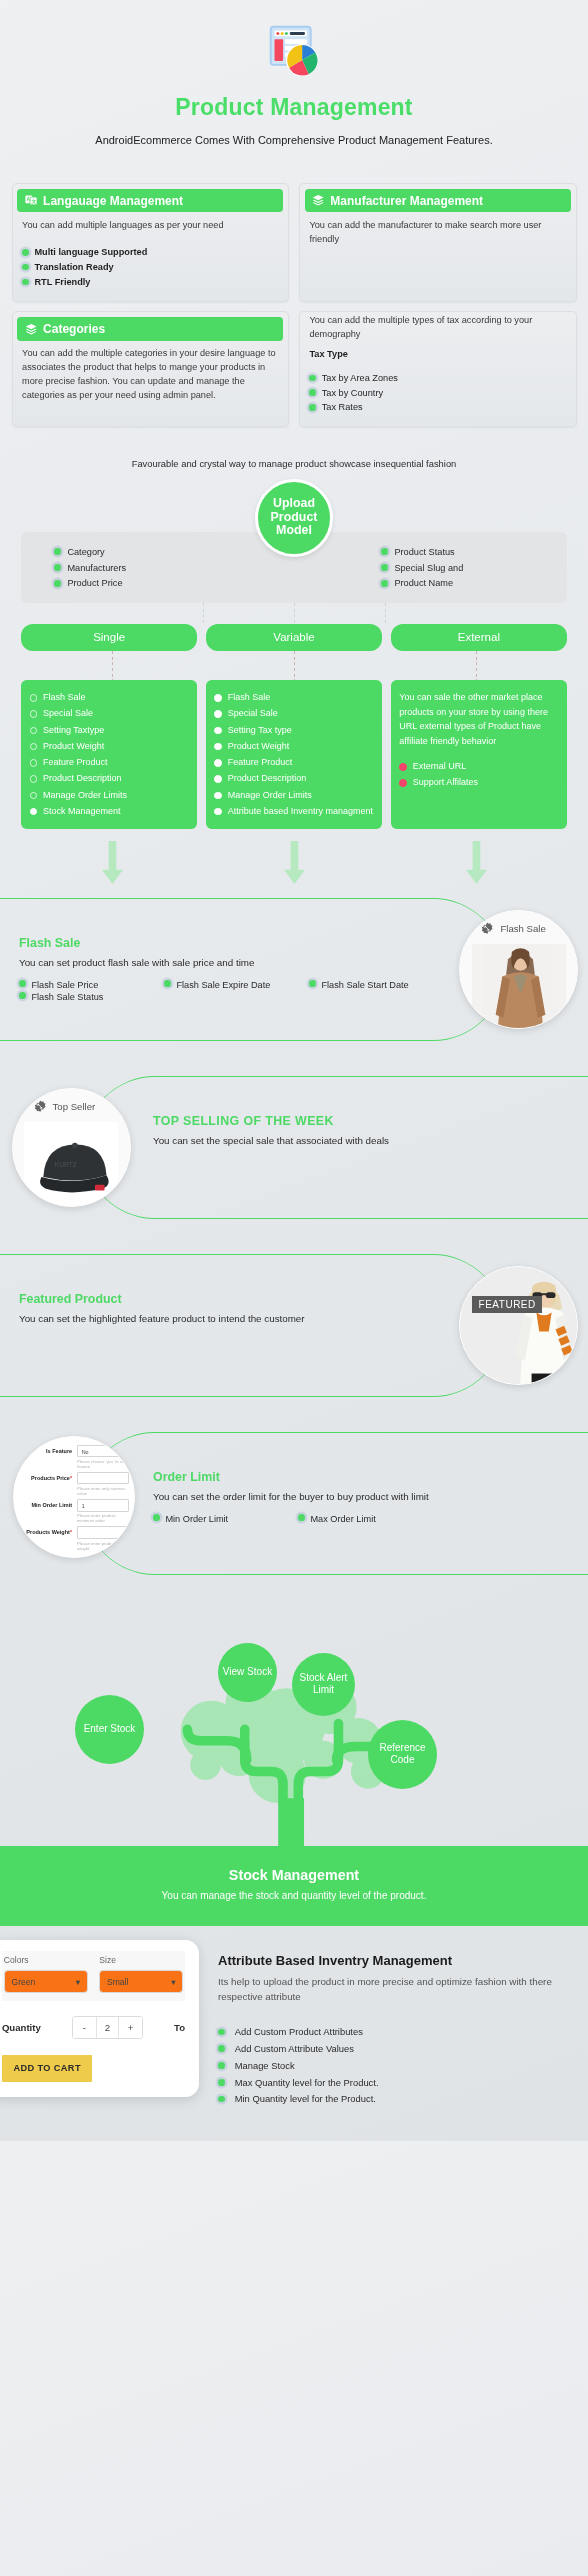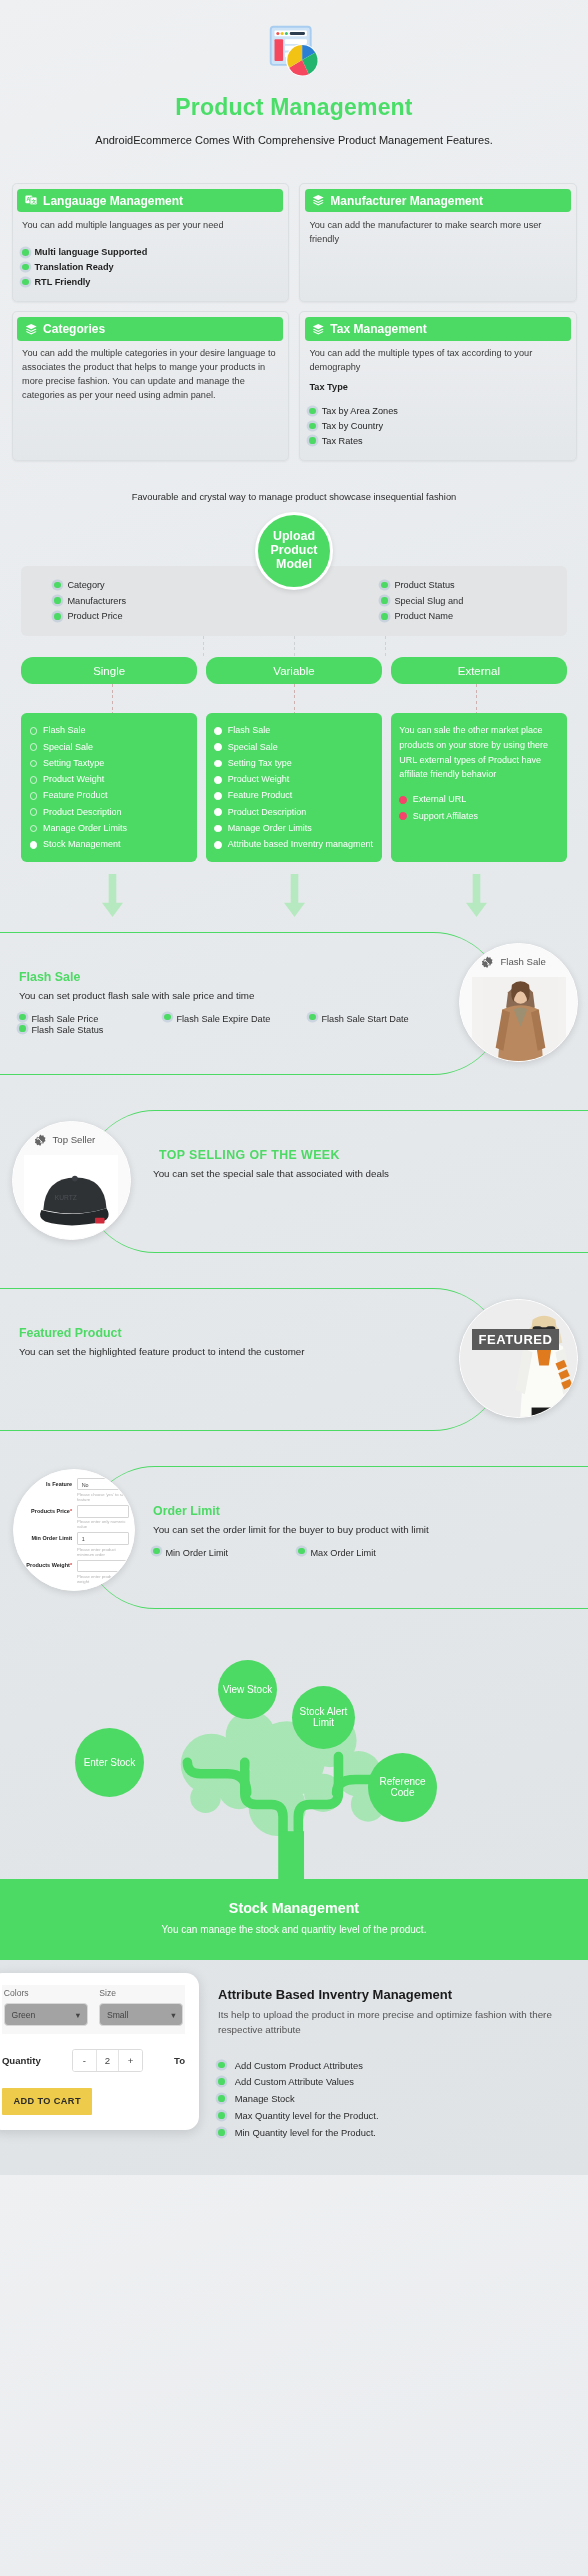--- a/index.html
+++ b/index.html
@@ -117,36 +117,36 @@
 
   
   .feature-row { position: relative; margin-top: 17px; height: 161px; }
   .fr-outline {
     position: absolute; top: 0; height: 143px; border: 1.1px solid #4cd964;
   }
   .fr-outline.left  { left: -1.9px;  right: 84px;  border-right: none; border-radius: 0 71px 71px 0; }
   .fr-outline.right { right: -1.9px; left: 84px;   border-left: none;  border-radius: 71px 0 0 71px; }
   .fr-text { position: absolute; top: 38px; }
   .fr-text h3 { font-size: 12.4px; color: #4cd964; margin-bottom: 5.7px; font-weight: bold; }
-  .fr-text h3.caps { letter-spacing: 0.4px; margin-left: 6px; }
+  .fr-text h3.caps { letter-spacing: 0.4px; }
   .fr-text p { font-size: 9.8px; color: #2b2b2b; line-height: 1.5; }
   .fr-list { list-style: none; margin-top: 9.6px; display: flex; flex-wrap: wrap; gap: 1.9px 25px; }
   .fr-list li { font-size: 9.2px; display: flex; gap: 5.7px; width: 120px; }
   .fr-photo {
     position: absolute; top: 11.5px; width: 119px; height: 119px; border-radius: 50%;
     overflow: hidden; background: #f2f3f4; box-shadow: 0 1.9px 7.7px rgba(0,0,0,.13);
     border: 1.9px solid #fff;
   }
   .photo-chip {
     position: absolute; top: 11.5px; left: 21px; display: flex; align-items: center; gap: 6.7px;
     font-size: 9.6px; color: #555; z-index: 3;
   }
   .photo-badge {
     position: absolute; top: 29px; left: 11.5px; background: #5a5a5a; color: #fff;
-    font-size: 13px; letter-spacing: 0.5px; padding: 2.9px 6.7px; z-index: 3; font-weight: bold;
+    font-size: 10px; letter-spacing: 0.5px; padding: 2.9px 6.7px; z-index: 3;
   }
 
   
   .mini-shot { position: absolute; inset: 0; background: #fafafa; }
   .model-fig { position: absolute; }
 
   
   .form-circle {
     position: absolute; top: 3.8px; left: 13.4px; width: 122px; height: 122px;
     border-radius: 50%; overflow: hidden; background: #fff;
@@ -175,21 +175,21 @@
   .attr-sec { position: relative; padding: 27px 0 34px; }
   .attr-card {
     position: absolute; left: -11.5px; top: 13.4px; width: 210px;
     background: #fff; border-radius: 13.4px; box-shadow: 0 2.9px 11.5px rgba(0,0,0,.13);
     padding: 11.5px 13.4px 15.3px; z-index: 2;
   }
   .attr-selects { display: flex; gap: 11.5px; background:#f7f7f7; padding: 3.8px 1.9px 7.7px; }
   .sel-group { flex: 1; }
   .sel-label { font-size: 8.6px; color: #666; margin-bottom: 4.8px; }
   .sel-box {
-    border: 1px solid #d8d8d8; background: #a3a3a3; border-radius: 4px;
+    border: 1px solid #d8d8d8; background: #f97316; border-radius: 4px;
     font-size: 8.6px; color: #444; padding: 5.7px 6.7px;
     display: flex; align-items: center; justify-content: space-between;
   }
   .qty-row { display: flex; align-items: center; gap: 9.6px; margin-top: 15.3px; justify-content: space-between; }
   .qty-label { font-size: 9.6px; font-weight: bold; }
   .stepper { display: flex; border: 1px solid #dcdcdc; border-radius: 2.9px; overflow: hidden; }
   .stepper div { width: 23px; height: 21px; display: flex; align-items: center;
     justify-content: center; font-size: 9.6px; color: #444; background: #fff; }
   .stepper .mid { border-left: 1px solid #e3e3e3; border-right: 1px solid #e3e3e3; }
   .total-lab { font-size: 9.6px; font-weight: bold; color: #333; }
@@ -292,30 +292,20 @@
           </svg>
         </span>
         <span>Categories</span>
       </div>
       <div class="card-body">
         <p class="card-desc">You can add the multiple categories in your desire language to associates the product that helps to mange your products in more precise fashion. You can update and manage the categories as per your need using admin panel.</p>
       </div>
     </div>
 
     <div class="card">
-      <div class="card-head">
-        <span class="card-icon">
-          <svg width="12.4" height="12.4" viewBox="0 0 16 16">
-            <path d="M8 1.2 L15 4.6 L8 8 L1 4.6 Z" fill="#fff"></path>
-            <path d="M2.6 7.4 L8 10 L13.4 7.4 L15 8.2 L8 11.6 L1 8.2 Z" fill="#fff"></path>
-            <path d="M2.6 10.6 L8 13.2 L13.4 10.6 L15 11.4 L8 14.8 L1 11.4 Z" fill="#fff"></path>
-          </svg>
-        </span>
-        <span>Tax Management</span>
-      </div>
       <div class="card-body">
         <p class="card-desc">You can add the multiple types of tax according to your demography</p>
         <div class="card-sublabel">Tax Type</div>
         <ul class="bullets">
           <li>
               <span class="dot"></span>
               <span>Tax by Area Zones</span>
             </li>
           <li>
               <span class="dot"></span>
@@ -664,21 +654,21 @@
       </g>
       <g stroke="#4cd964" stroke-width="10" fill="none" stroke-linecap="round">
         <path d="M296 250 V185 Q296 172 284 172 H268 Q256 172 256 160 V128"></path>
         <path d="M312 250 V185 Q312 172 324 172 H342 Q354 172 354 160 V122"></path>
         <path d="M258 160 Q258 140 238 140 H210 Q196 140 196 128"></path>
         <path d="M352 160 Q352 146 372 146 H400 Q414 146 414 136"></path>
       </g>
       <rect x="292" y="200" width="26" height="50" fill="#4cd964"></rect>
     </svg>
 
-    <div class="tree-circle" style="width:59px;height:59px;left:218px;top:20px">
+    <div class="tree-circle" style="width:59px;height:59px;left:218px;top:36px">
       <span>View Stock</span>
     </div>
     <div class="tree-circle" style="width:63px;height:63px;left:292px;top:46px">
       <span>Stock Alert Limit</span>
     </div>
     <div class="tree-circle" style="width:69px;height:69px;left:75px;top:88px">
       <span>Enter Stock</span>
     </div>
     <div class="tree-circle" style="width:69px;height:69px;left:368px;top:113px">
       <span>Reference Code</span>

